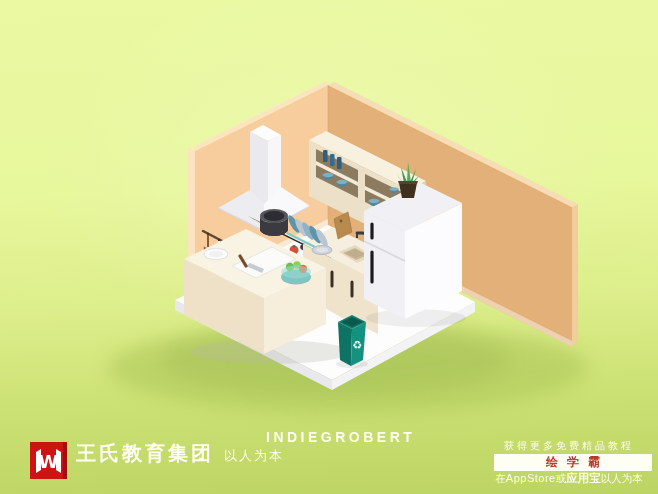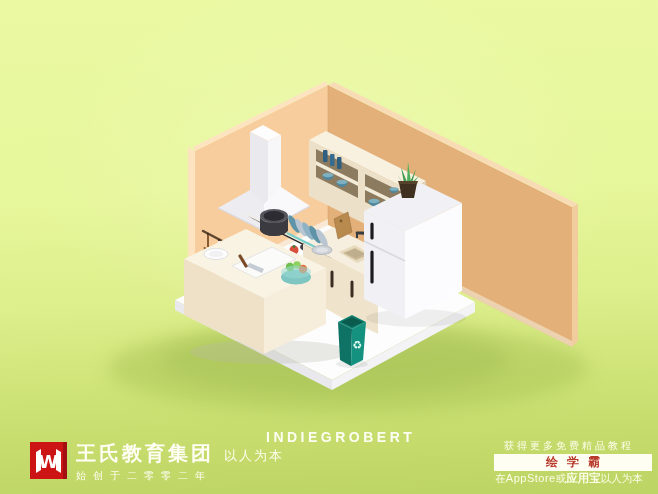--- a/index.html
+++ b/index.html
@@ -227,21 +227,20 @@
       <rect width="37" height="37" fill="#cb1413"></rect>
       <rect x="33" width="4" height="37" fill="#a30f10"></rect>
       <polygon points="6,10 11,7 11,28 6,31" fill="#ffffff"></polygon>
       <polygon points="31,10 26,7 26,28 31,31" fill="#ffffff"></polygon>
       <text x="18.5" y="26" font-size="18" font-weight="bold" fill="#ffffff" text-anchor="middle" font-family="DejaVu Sans, sans-serif">W</text>
     </svg>
     <div class="brand-text">
       <div class="company-row">
         <span class="company-name">王氏教育集团</span><span class="slogan">以人为本</span>
       </div>
-      <div class="founded">始创于二零零二年</div>
     </div>
   </div>
 
   <div class="watermark">INDIEGROBERT</div>
 
   <div class="promo">
     <div class="promo-line1">获得更多免费精品教程</div>
     <span class="promo-badge">绘学霸</span>
     <div class="promo-line3">
       <span>在</span><span class="store">AppStore</span><span>或</span><span class="store-alt">应用宝</span><span>以人为本</span>

